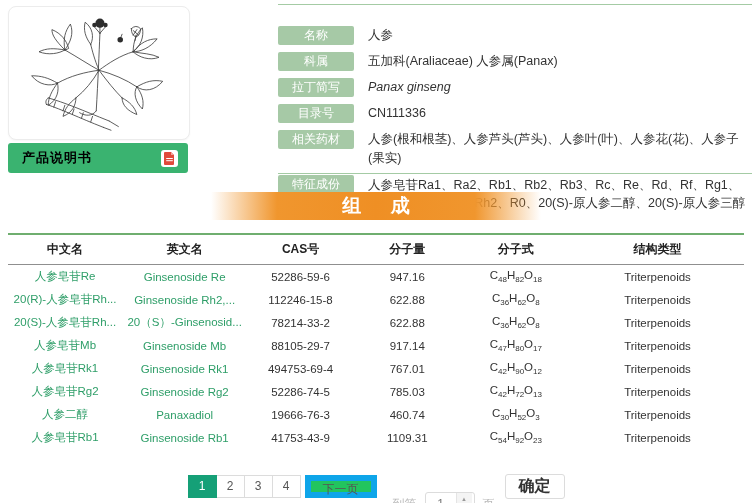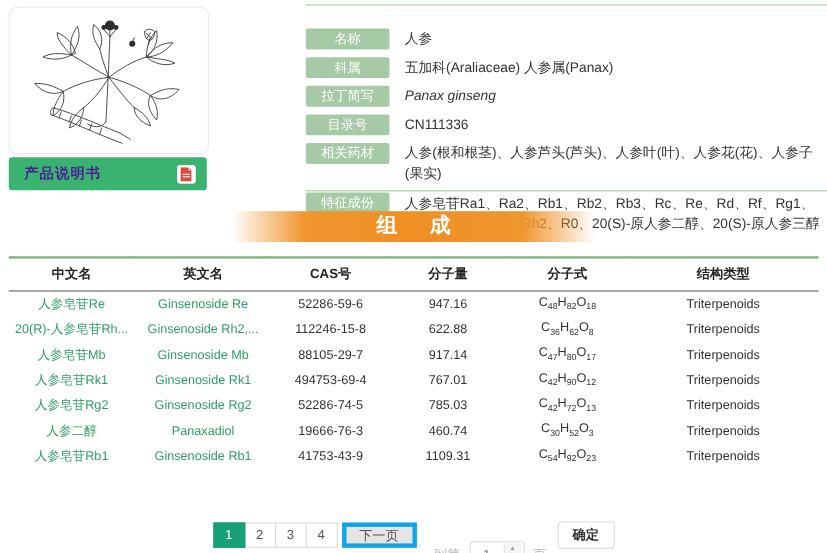--- a/index.html
+++ b/index.html
@@ -14,21 +14,21 @@
     background:#fff;border:1px solid #ececec;border-radius:8px;
     box-shadow:0 1px 2px rgba(0,0,0,.04);
     display:flex;align-items:center;justify-content:center;
   }
   .manual-btn{
     position:absolute;left:8px;top:143px;width:180px;height:30px;
     background:#3ab370;border:none;border-radius:3px;cursor:pointer;
     display:flex;align-items:center;justify-content:space-between;
     padding:0 10px 0 14px;box-sizing:border-box;
   }
-  .manual-btn .label{color:#4c1d95;font-size:13px;font-weight:bold;letter-spacing:1px;}
+  .manual-btn .label{color:#000000;font-size:13px;font-weight:bold;letter-spacing:1px;}
   .pdf-badge{
     width:17px;height:17px;background:#fff;border-radius:3px;
     display:flex;align-items:center;justify-content:center;flex-shrink:0;
   }
   
   .info-panel{
     position:absolute;left:278px;top:4px;width:474px;height:170px;
     border-top:1px solid #a4cba4;border-bottom:1px solid #a4cba4;
     padding-top:21px;box-sizing:border-box;
   }
@@ -74,22 +74,22 @@
     position:absolute;left:0;top:473px;width:752px;height:26px;
     display:flex;align-items:center;justify-content:center;font-size:12px;
   }
   .page-group{display:flex;align-items:center;}
   .page-btn{
     min-width:29px;height:23px;margin-right:-1px;border:1px solid #dcdcdc;
     background:#fff;color:#555;font-size:12px;cursor:pointer;padding:0;
   }
   .page-btn.active{background:#15a077;border-color:#15a077;color:#fff;position:relative;z-index:1;}
   .next-btn{
-    height:23px;margin-left:5px;padding:0 12px;border:4px solid #0ea5e9;
-    background:#e5e5e5;color:#555;font-size:12px;cursor:pointer;
+    height:23px;margin-left:5px;padding:0 12px;border:6px solid #0ea5e9;
+    background:#22c55e;color:#555;font-size:12px;cursor:pointer;
   }
   .goto{display:flex;align-items:center;margin-left:16px;color:#b9b9b9;margin-top:36px;}
   .goto .word{font-size:12px;}
   .spinner{
     width:48px;height:22px;border:1px solid #dcdcdc;border-radius:3px;
     background:#fff;display:flex;margin:0 8px;overflow:hidden;
   }
   .spinner input{
     width:30px;border:none;outline:none;text-align:center;font-size:12px;color:#777;
     font-family:inherit;padding:0;background:transparent;
@@ -97,21 +97,21 @@
   .spin-arrows{
     width:15px;border-left:1px solid #e4e4e4;background:#f4f4f4;
     display:flex;flex-direction:column;
   }
   .spin-arrows span{
     flex:1;display:flex;align-items:center;justify-content:center;
     font-size:6px;color:#999;cursor:pointer;line-height:1;
   }
   .confirm-btn{
     height:25px;margin-left:10px;padding:0 13px;border:1px solid #dcdcdc;border-radius:3px;
-    background:#fff;color:#333;font-size:12px;font-weight:bold;cursor:pointer;
+    background:#fff;color:#333;font-size:16px;font-weight:bold;cursor:pointer;
   }
 </style>
 </head>
 <body>
 
 <div class="plant-card">
   <svg width="158" height="120" viewBox="0 0 170 130">
     <g stroke="#3c3c3c" stroke-width="0.9" fill="none" stroke-linecap="round">
 
       <path d="M86,22 C85,45 84,72 82,106"></path>
@@ -239,20 +239,28 @@
       </tr>
       <tr>
         <td class="cn">20(R)-人参皂苷Rh...</td>
         <td class="en">Ginsenoside Rh2,...</td>
         <td>112246-15-8</td>
         <td>622.88</td>
         <td class="formula">C<sub>36</sub>H<sub>62</sub>O<sub>8</sub></td>
         <td>Triterpenoids</td>
       </tr>
       <tr>
+        <td class="cn">20(S)-人参皂苷Rh...</td>
+        <td class="en">20（S）-Ginsenosid...</td>
+        <td>78214-33-2</td>
+        <td>622.88</td>
+        <td class="formula">C<sub>36</sub>H<sub>62</sub>O<sub>8</sub></td>
+        <td>Triterpenoids</td>
+      </tr>
+      <tr>
         <td class="cn">人参皂苷Mb</td>
         <td class="en">Ginsenoside Mb</td>
         <td>88105-29-7</td>
         <td>917.14</td>
         <td class="formula">C<sub>47</sub>H<sub>80</sub>O<sub>17</sub></td>
         <td>Triterpenoids</td>
       </tr>
       <tr>
         <td class="cn">人参皂苷Rk1</td>
         <td class="en">Ginsenoside Rk1</td>

